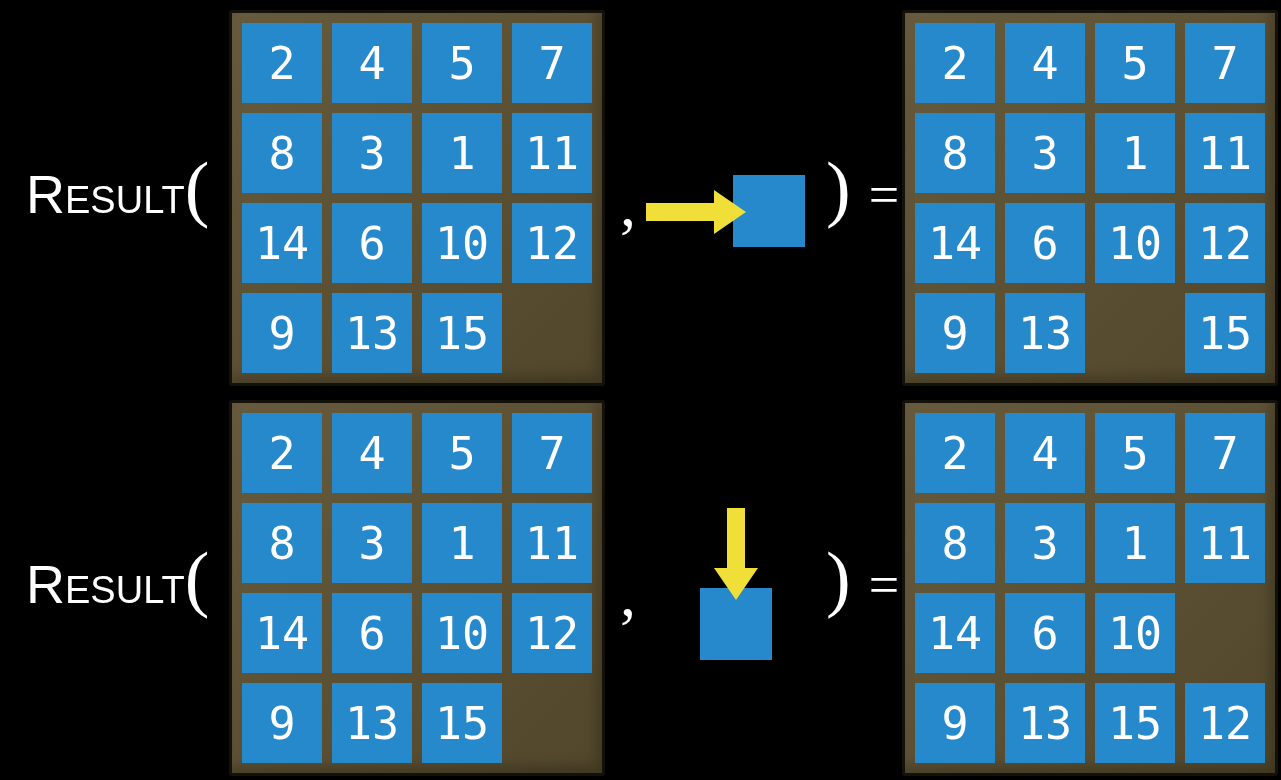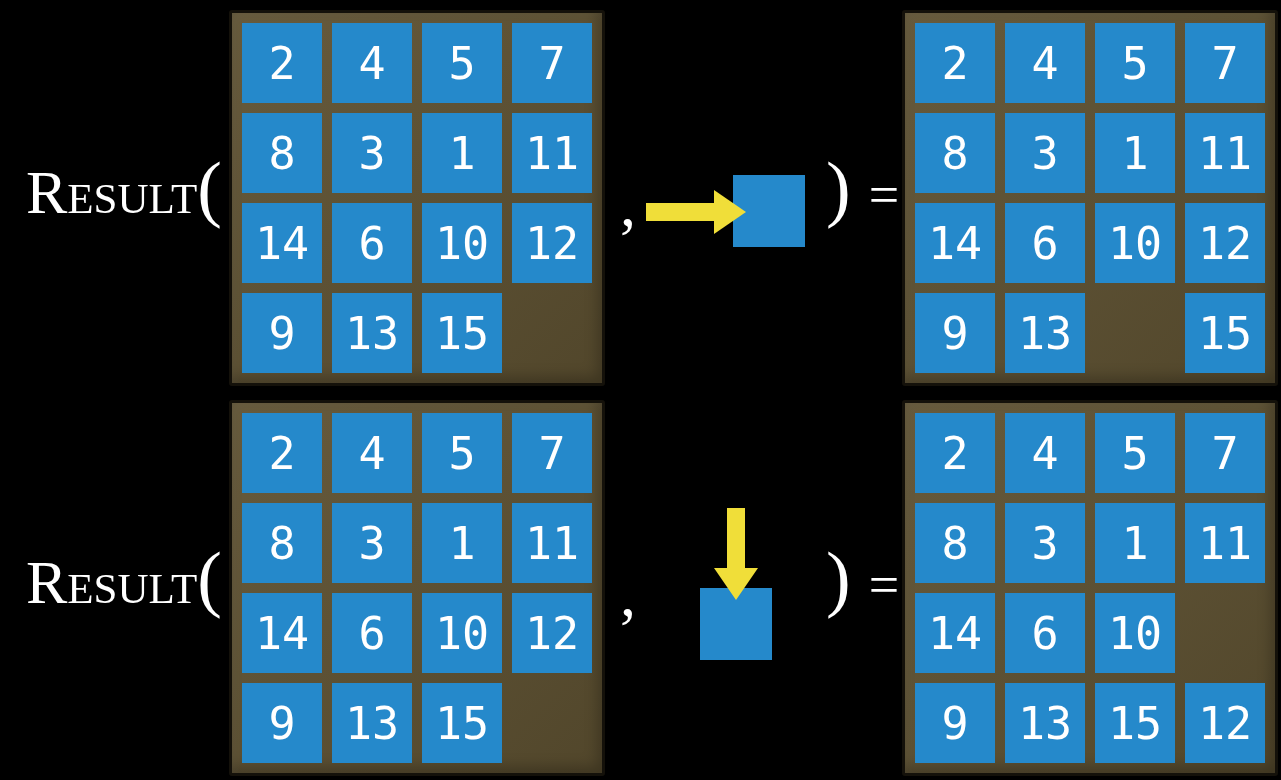--- a/index.html
+++ b/index.html
@@ -17,23 +17,23 @@
     overflow:hidden;
     font-family:"Liberation Serif", serif;
   }
   
   .func-label, .paren-eq{
     position:absolute;
     color:var(--number-white);
     white-space:nowrap;
   }
   .func-name{
-    font-family:Liberation Serif, serif;
+    font-family:Liberation Sans, sans-serif;
     font-variant:small-caps;
-    font-size:62px;
+    font-size:54px;
     line-height:1;
   }
   .big-paren{
     font-family:"Liberation Serif", serif;
     font-size:74px;
     font-weight:400;
     line-height:1;
   }
   .equals{
     font-family:"Liberation Serif", serif;

